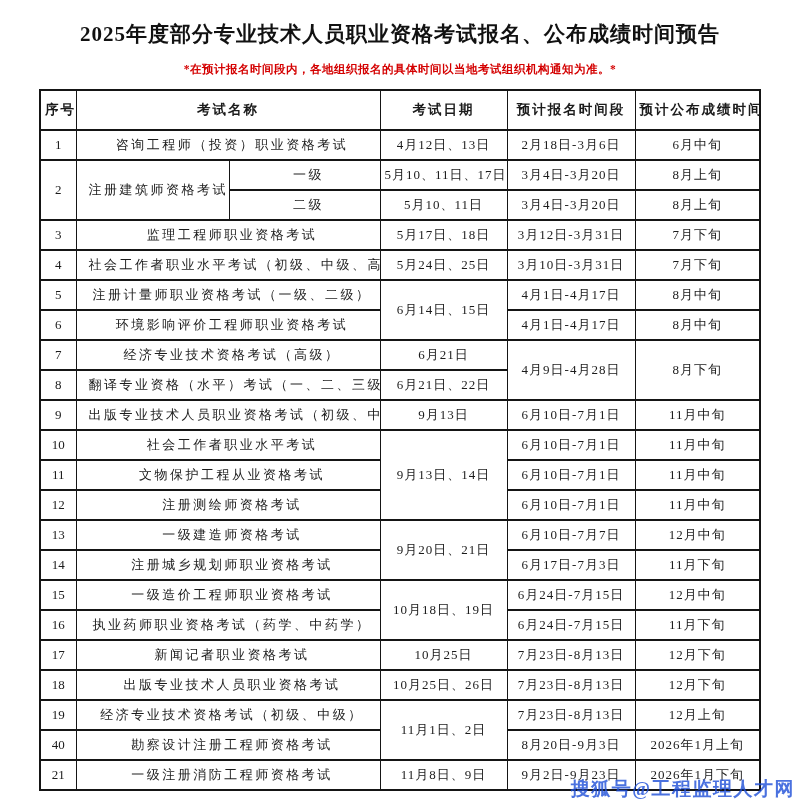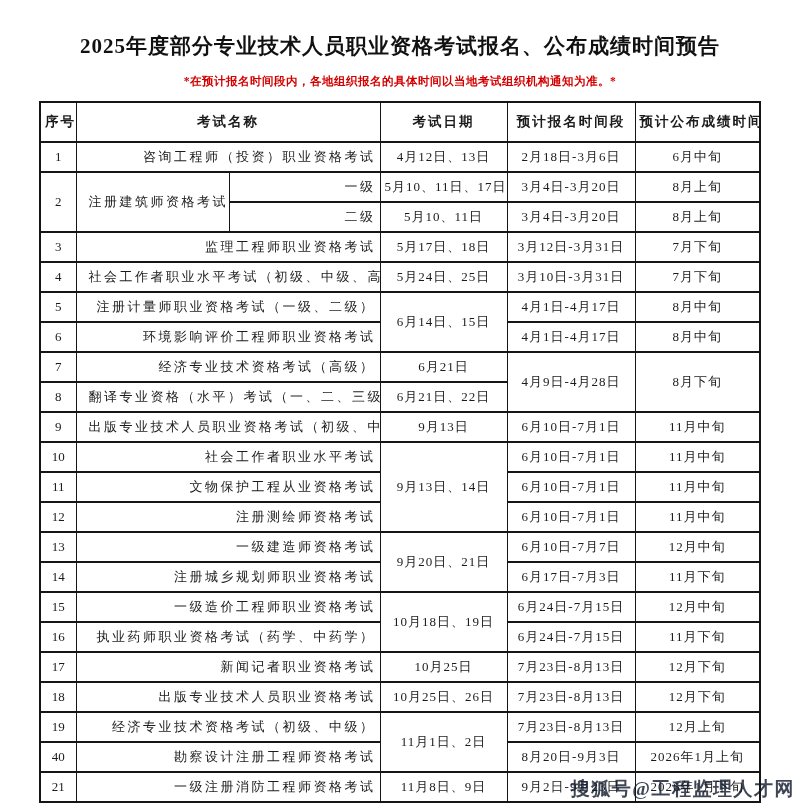--- a/index.html
+++ b/index.html
@@ -5,21 +5,21 @@
   * { box-sizing: border-box; }
   html, body {
     margin: 0; padding: 0;
     width: 800px; height: 806px;
     background: #ffffff;
     font-family: "Liberation Serif", "DejaVu Serif", serif;
     color: #1b1b1b;
     position: relative;
     overflow: hidden;
   }
-  .doc { padding-top: 32px; border-radius: 28px; }
+  .doc { padding-top: 20px; border-radius: 28px; }
   .title {
     margin: 0;
     text-align: center;
     font-size: 21px;
     font-weight: bold;
     letter-spacing: 1px;
     color: #111;
   }
   .note {
     margin-top: 14px;
@@ -49,33 +49,33 @@
     white-space: nowrap;
   }
   .exam-table thead th {
     height: 40px;
     font-weight: bold;
     letter-spacing: 2px;
     font-size: 13.5px;
   }
   .exam-table td { letter-spacing: 1px; }
   .exam-table td.name {
-    text-align: right;
+    text-align: center;
     padding-left: 12px;
     letter-spacing: 2.5px;
   }
   .exam-table td.num { letter-spacing: 0; }
   .watermark {
     position: absolute;
     right: 5px;
     bottom: 4px;
     font-size: 19px;
     font-weight: bold;
     letter-spacing: 1.5px;
-    color: #0f172a;
+    color: #1d4ed8;
     opacity: 0.8;
   }
 </style>
 </head>
 <body>
 
 <div class="doc">
   <h1 class="title">2025年度部分专业技术人员职业资格考试报名、公布成绩时间预告</h1>
   <div class="note">*在预计报名时间段内，各地组织报名的具体时间以当地考试组织机构通知为准。*</div>
 

